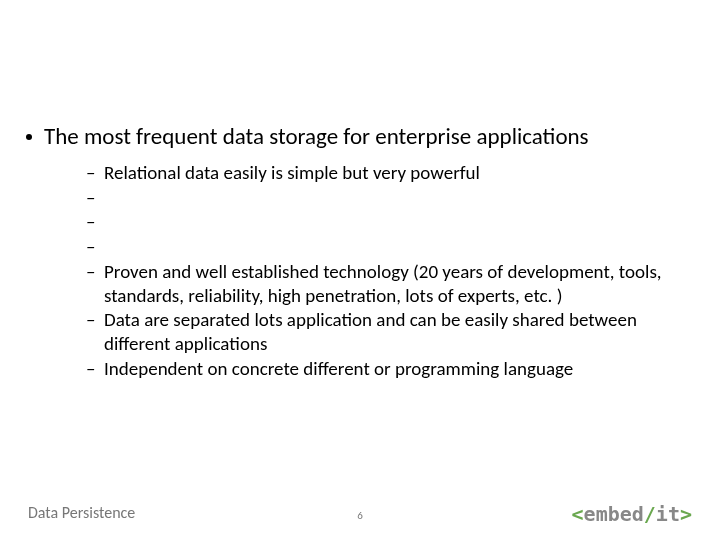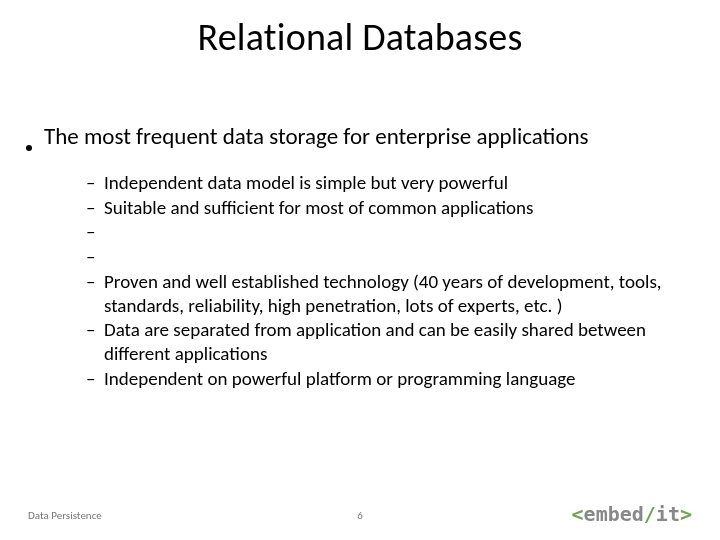--- a/index.html
+++ b/index.html
@@ -29,22 +29,22 @@
     letter-spacing: 0.2px;
   }
   .body {
     position: absolute;
     top: 122px;
     left: 26px;
     right: 30px;
   }
   .l1 {
     display: flex;
-    align-items: flex-end;
-    margin-bottom: 20px;
+    align-items: flex-start;
+    margin-bottom: 10px;
   }
   .bullet-dot {
     width: 6px;
     height: 6px;
     border-radius: 50%;
     background: #000;
     flex: 0 0 auto;
     margin-top: 12px;
     margin-right: 12px;
   }
@@ -75,21 +75,21 @@
     position: absolute;
     bottom: 18px;
     left: 28px;
     right: 28px;
     height: 24px;
   }
   .footer-left {
     position: absolute;
     left: 0;
     bottom: 0;
-    font-size: 11px;
+    font-size: 16px;
     color: #777;
   }
   .footer-center {
     position: absolute;
     left: 50%;
     transform: translateX(-50%);
     bottom: 0;
     font-size: 11px;
     color: #777;
   }
@@ -103,54 +103,52 @@
     white-space: nowrap;
   }
   .footer-right .green { color: #6aa84f; }
   .footer-right .gray  { color: #888; }
 </style>
 </head>
 <body>
 
 <div class="slide">
 
-  <div class="title">Relational Databases</div>
 
   <div class="body">
     <div class="l1">
       <div class="bullet-dot"></div>
       <div class="l1-text">The most frequent data storage for enterprise applications</div>
     </div>
 
     <div class="l2-list">
       <div class="l2">
         <div class="dash">–</div>
-        <div class="l2-text">Independent data model is simple but very powerful</div>
-      </div>
-      <div class="l2">
-        <div class="dash">–</div>
-        <div class="l2-text">Suitable and sufficient for most of common applications</div>
+        <div class="l2-text">Relational data easily is simple but very powerful</div>
       </div>
       <div class="l2">
         <div class="dash">–</div>
       </div>
       <div class="l2">
         <div class="dash">–</div>
       </div>
       <div class="l2">
         <div class="dash">–</div>
-        <div class="l2-text">Proven and well established technology (40 years of development, tools, standards, reliability, high penetration, lots of experts, etc. )</div>
       </div>
       <div class="l2">
         <div class="dash">–</div>
-        <div class="l2-text">Data are separated from application and can be easily shared between different applications</div>
+        <div class="l2-text">Proven and well established technology (20 years of development, tools, standards, reliability, high penetration, lots of experts, etc. )</div>
       </div>
       <div class="l2">
         <div class="dash">–</div>
-        <div class="l2-text">Independent on powerful platform or programming language</div>
+        <div class="l2-text">Data are separated lots application and can be easily shared between different applications</div>
+      </div>
+      <div class="l2">
+        <div class="dash">–</div>
+        <div class="l2-text">Independent on concrete different or programming language</div>
       </div>
     </div>
   </div>
 
   <div class="footer">
     <div class="footer-left">Data Persistence</div>
     <div class="footer-center">6</div>
     <div class="footer-right">
       <span class="green">&lt;</span><span class="gray">embed</span><span class="green">/</span><span class="gray">it</span><span class="green">&gt;</span>
     </div>

